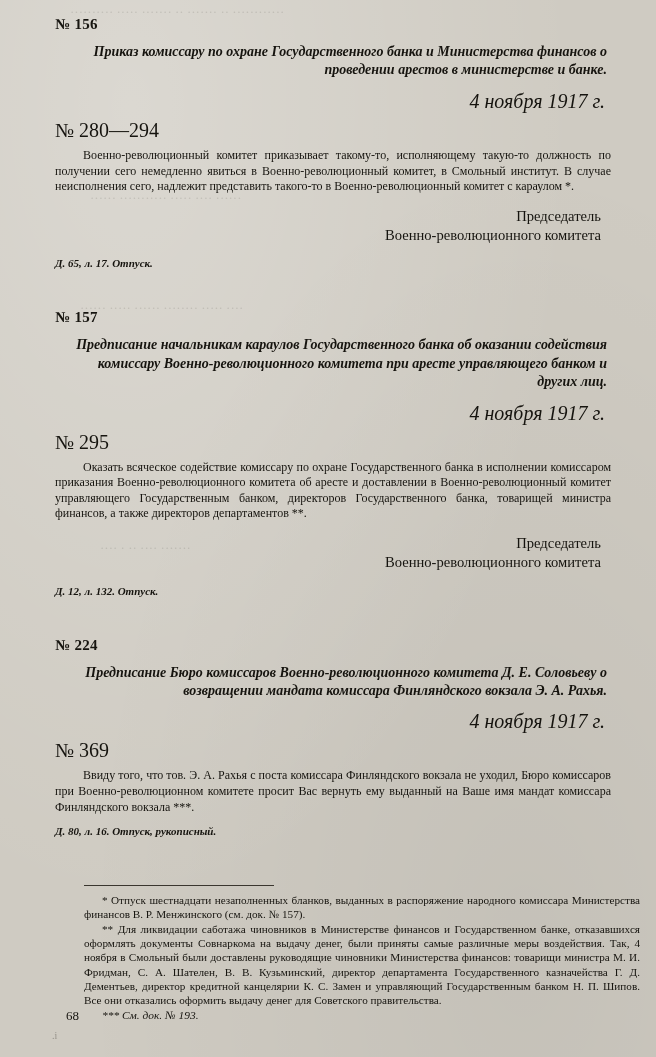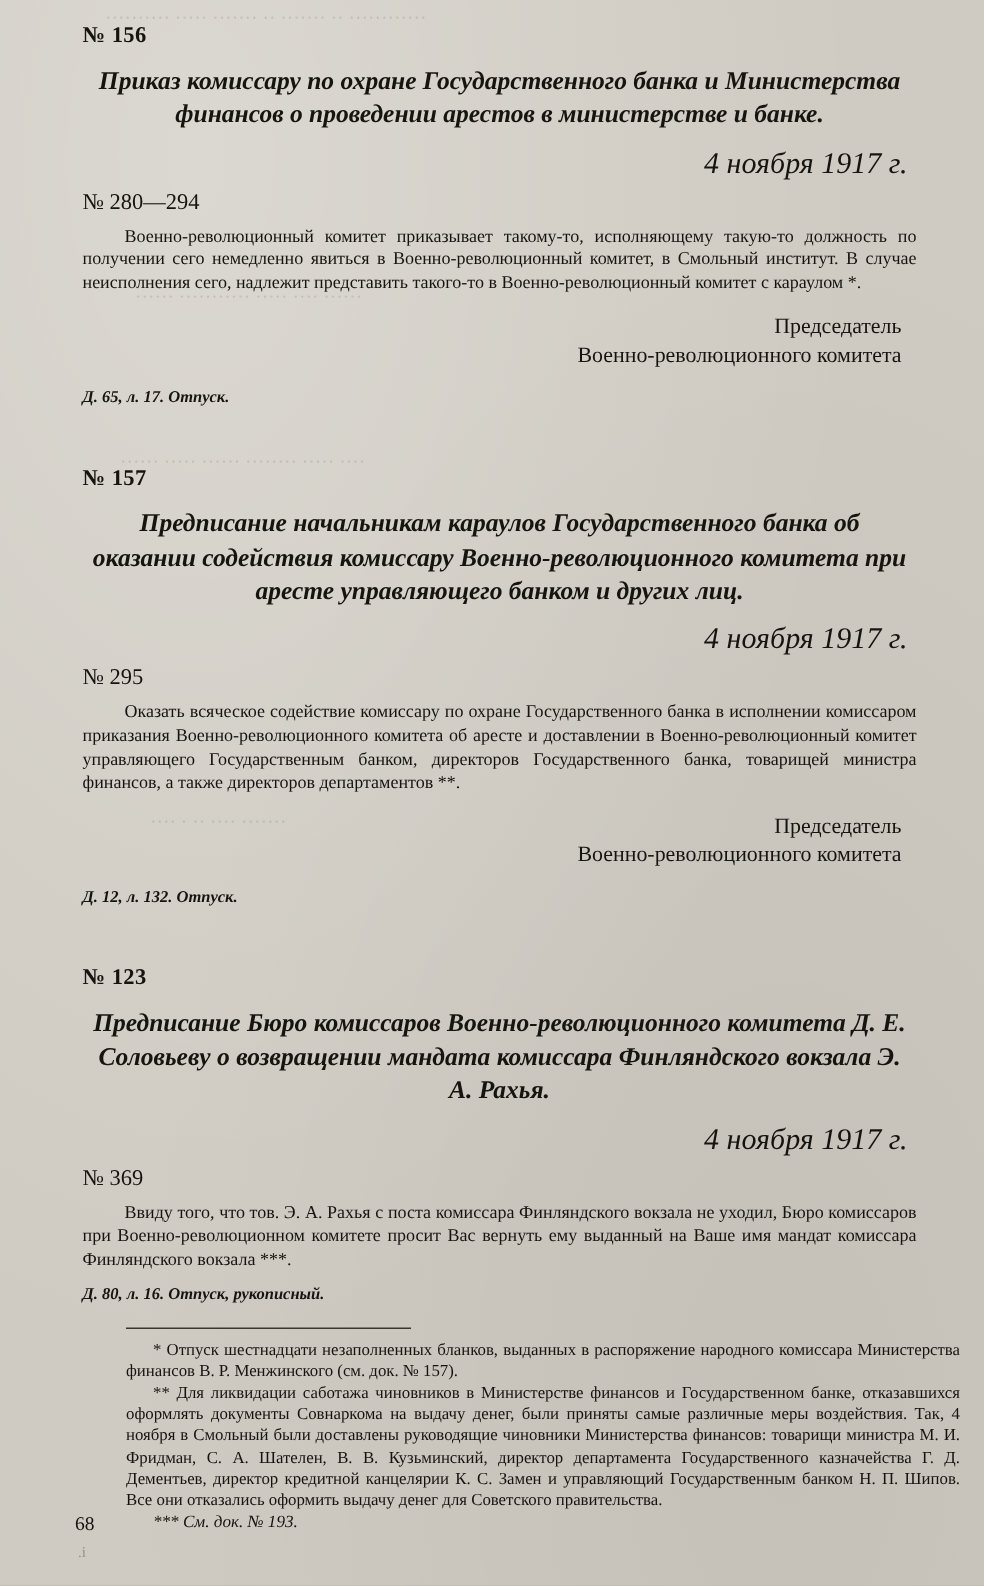--- a/index.html
+++ b/index.html
@@ -34,35 +34,35 @@
   }
   .doc-num {
     font-weight: bold;
     font-size: 15px;
     letter-spacing: 0.3px;
     margin: 0 0 10px 0;
   }
   .title {
     font-style: italic;
     font-weight: bold;
-    font-size: 17px;
+    font-size: 14px;
     line-height: 1.32;
-    text-align: center;
+    text-align: right;
     margin: 0 0 0 0;
     padding: 0 4px;
   }
   .date {
     font-style: italic;
     font-size: 20px;
     text-align: right;
     margin: 10px 0 6px 0;
     padding-right: 6px;
   }
   .subnum {
-    font-size: 15px;
+    font-size: 20px;
     margin: 6px 0 6px 0;
   }
   .body-par {
     font-size: 12px;
     line-height: 1.30;
     text-align: justify;
     text-indent: 28px;
     margin: 0 0 0 0;
     hyphens: manual;
   }
@@ -101,21 +101,21 @@
     font-size: 11.2px;
     line-height: 1.26;
     text-align: justify;
     text-indent: 18px;
     margin: 0 0 1px 0;
   }
   .note-last { text-indent: 18px; font-style: italic; font-size: 11.4px; }
 
   .folio {
     position: absolute;
-    left: 50px;
+    left: 66px;
     top: 1008px;
     font-size: 13px;
   }
   .ghost {
     position: absolute;
     color: rgba(60,56,48,0.14);
     font-size: 13px;
     font-family: "Liberation Serif", serif;
     white-space: nowrap;
     pointer-events: none;
@@ -165,21 +165,21 @@
       <div class="signature">
         <div>Председатель</div>
         <div>Военно-революционного комитета</div>
       </div>
       <div class="archive">Д. 12, л. 132. Отпуск.</div>
     </div>
 
     <div class="gap-large"></div>
 
     <div class="block">
-      <div class="doc-num">№ 123</div>
+      <div class="doc-num">№ 224</div>
       <div class="title">Предписание Бюро комиссаров Военно-революционного комитета Д. Е. Соловьеву о возвращении мандата комиссара Финляндского вокзала Э. А. Рахья.</div>
       <div class="date">4 ноября 1917 г.</div>
       <div class="subnum">№ 369</div>
       <div class="body-par">Ввиду того, что тов. Э. А. Рахья с поста  комиссара Финляндского вокзала не уходил, Бюро комиссаров при Военно-революционном комитете просит Вас вернуть ему выданный на Ваше имя мандат комиссара Финляндского вокзала ***.</div>
       <div class="archive" style="margin-top:10px;">Д. 80, л. 16. Отпуск, рукописный.</div>
     </div>
 
   </div>
 
   <div class="notes">

